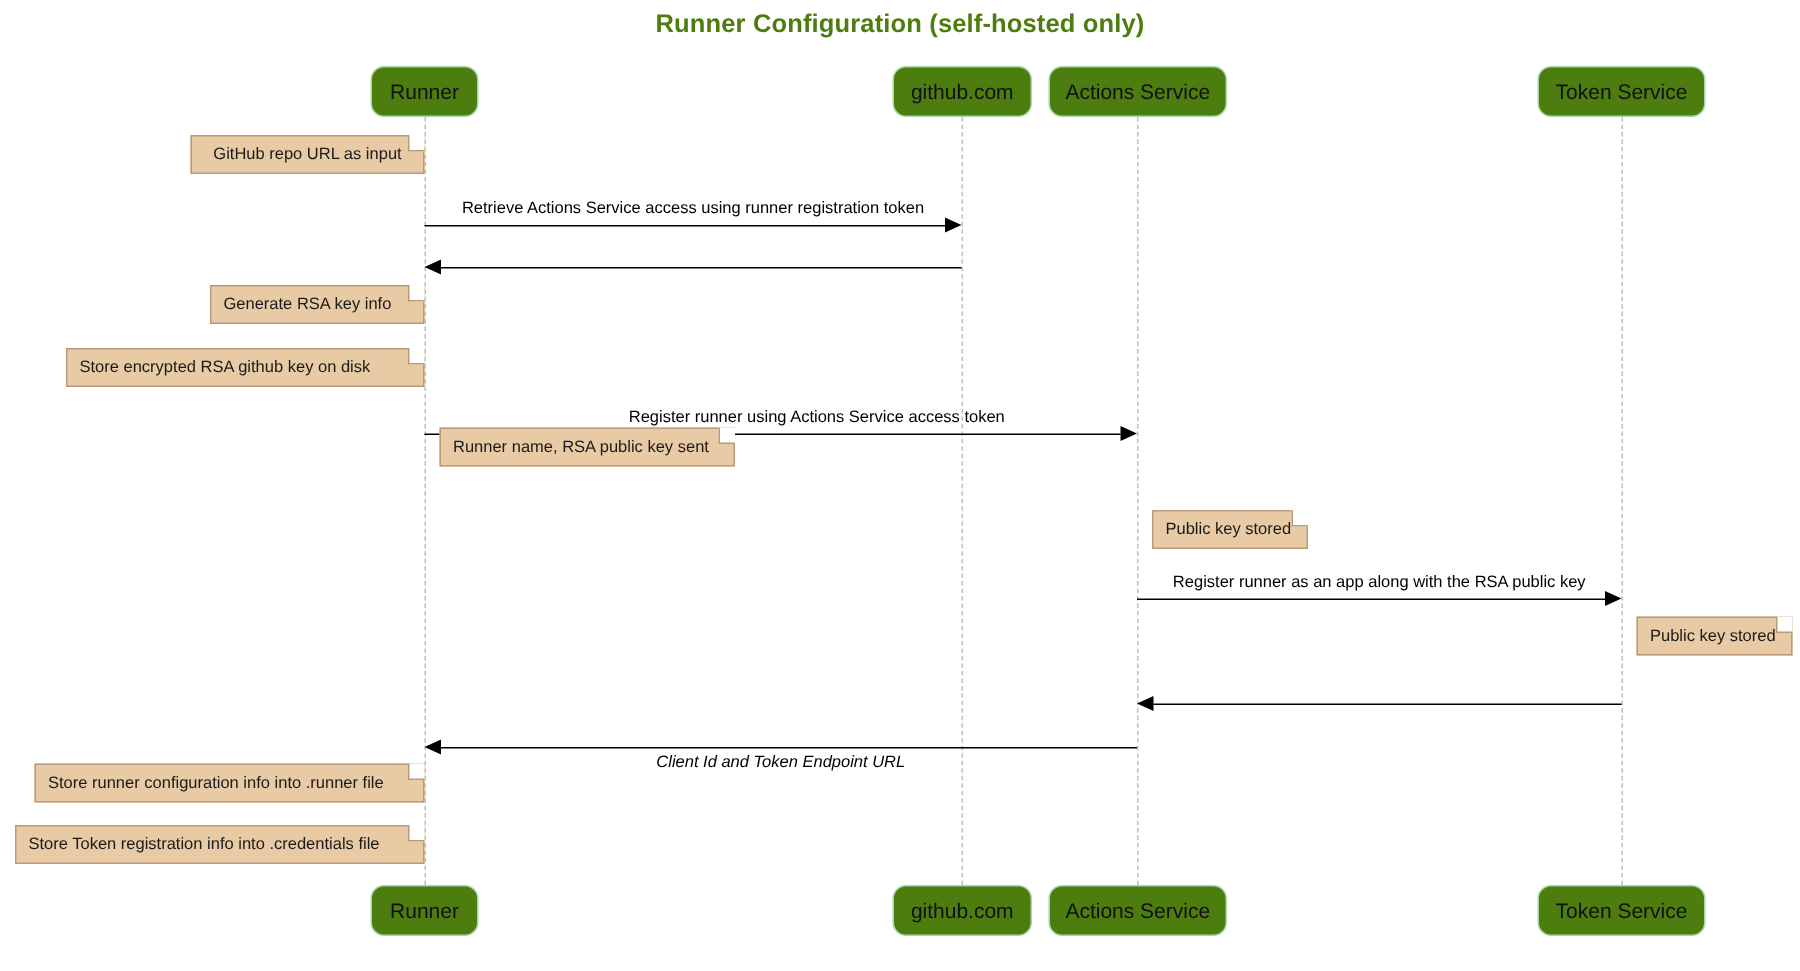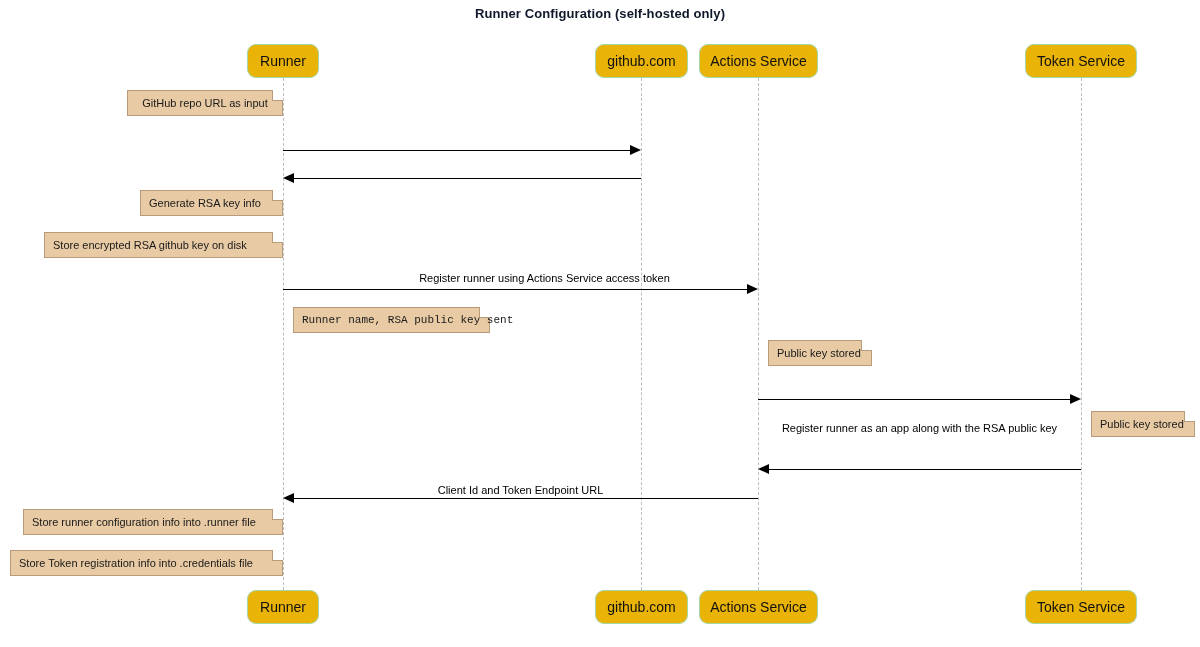--- a/index.html
+++ b/index.html
@@ -18,34 +18,34 @@
     height: 647px;
     overflow: hidden;
     background: #ffffff;
   }
   .title {
     position: absolute;
     top: 6px;
     left: 0;
     width: 1200px;
     text-align: center;
-    font-size: 13px;
+    font-size: 17px;
     font-weight: bold;
-    color: #0f172a;
+    color: #4d7c0f;
     letter-spacing: 0.1px;
   }
   .lifeline {
     position: absolute;
     width: 0;
     border-left: 1px dashed #bdbdbd;
   }
   .participant {
     position: absolute;
     box-sizing: border-box;
-    background: #eab308;
+    background: #4d7c0f;
     border: 1px solid #a3d7a8;
     border-radius: 9px;
     height: 34px;
     line-height: 32px;
     text-align: center;
     font-size: 14px;
     color: #111;
     white-space: nowrap;
   }
   .note {
@@ -118,63 +118,64 @@
   <div class="participant" style="left:247px; top:590px; width:72px;">Runner</div>
   <div class="participant" style="left:595px; top:590px; width:93px;">github.com</div>
   <div class="participant" style="left:699px; top:590px; width:119px;">Actions Service</div>
   <div class="participant" style="left:1025px; top:590px; width:112px;">Token Service</div>
 
   <div class="note" style="left:127px; top:90px; width:156px;text-align:center;">
     <span>GitHub repo URL as input</span>
     <span class="fold"></span>
   </div>
 
+  <div class="msg-label" style="left:283px; top:133px; width:358px;">Retrieve Actions Service access using runner registration token</div>
   <div class="msg-line" style="left:283px; top:150px; width:347px;"></div>
   <div class="arrowhead right" style="left:630px; top:145px;"></div>
 
   <div class="msg-line" style="left:294px; top:178px; width:347px;"></div>
   <div class="arrowhead left" style="left:283px; top:173px;"></div>
 
   <div class="note" style="left:140px; top:190px; width:143px;">
     <span>Generate RSA key info</span>
     <span class="fold"></span>
   </div>
 
   <div class="note" style="left:44px; top:232px; width:239px;">
     <span>Store encrypted RSA github key on disk</span>
     <span class="fold"></span>
   </div>
 
   <div class="msg-label" style="left:283px; top:272px; width:475px;margin-left:24px;">Register runner using Actions Service access token</div>
   <div class="msg-line" style="left:283px; top:289px; width:464px;"></div>
   <div class="arrowhead right" style="left:747px; top:284px;"></div>
 
-  <div class="note" style="left:293px; top:307px; width:197px;font-family:Liberation Mono, monospace;">
+  <div class="note" style="left:293px; top:285px; width:197px;">
     <span>Runner name, RSA public key sent</span>
     <span class="fold"></span>
   </div>
 
   <div class="note" style="left:768px; top:340px; width:104px;">
     <span>Public key stored</span>
     <span class="fold"></span>
   </div>
 
-  <div class="msg-label" style="left:758px; top:382px; width:323px;margin-top:40px;">Register runner as an app along with the RSA public key</div>
+  <div class="msg-label" style="left:758px; top:382px; width:323px;">Register runner as an app along with the RSA public key</div>
   <div class="msg-line" style="left:758px; top:399px; width:312px;"></div>
   <div class="arrowhead right" style="left:1070px; top:394px;"></div>
 
   <div class="note" style="left:1091px; top:411px; width:104px;">
     <span>Public key stored</span>
     <span class="fold"></span>
   </div>
 
   <div class="msg-line" style="left:769px; top:469px; width:312px;"></div>
   <div class="arrowhead left" style="left:758px; top:464px;"></div>
 
-  <div class="msg-label" style="left:283px; top:484px; width:475px;">Client Id and Token Endpoint URL</div>
+  <div class="msg-label" style="left:283px; top:502px; width:475px;font-style:italic;">Client Id and Token Endpoint URL</div>
   <div class="msg-line" style="left:294px; top:498px; width:464px;"></div>
   <div class="arrowhead left" style="left:283px; top:493px;"></div>
 
   <div class="note" style="left:23px; top:509px; width:260px;">
     <span>Store runner configuration info into .runner file</span>
     <span class="fold"></span>
   </div>
 
   <div class="note" style="left:10px; top:550px; width:273px;">
     <span>Store Token registration info into .credentials file</span>

